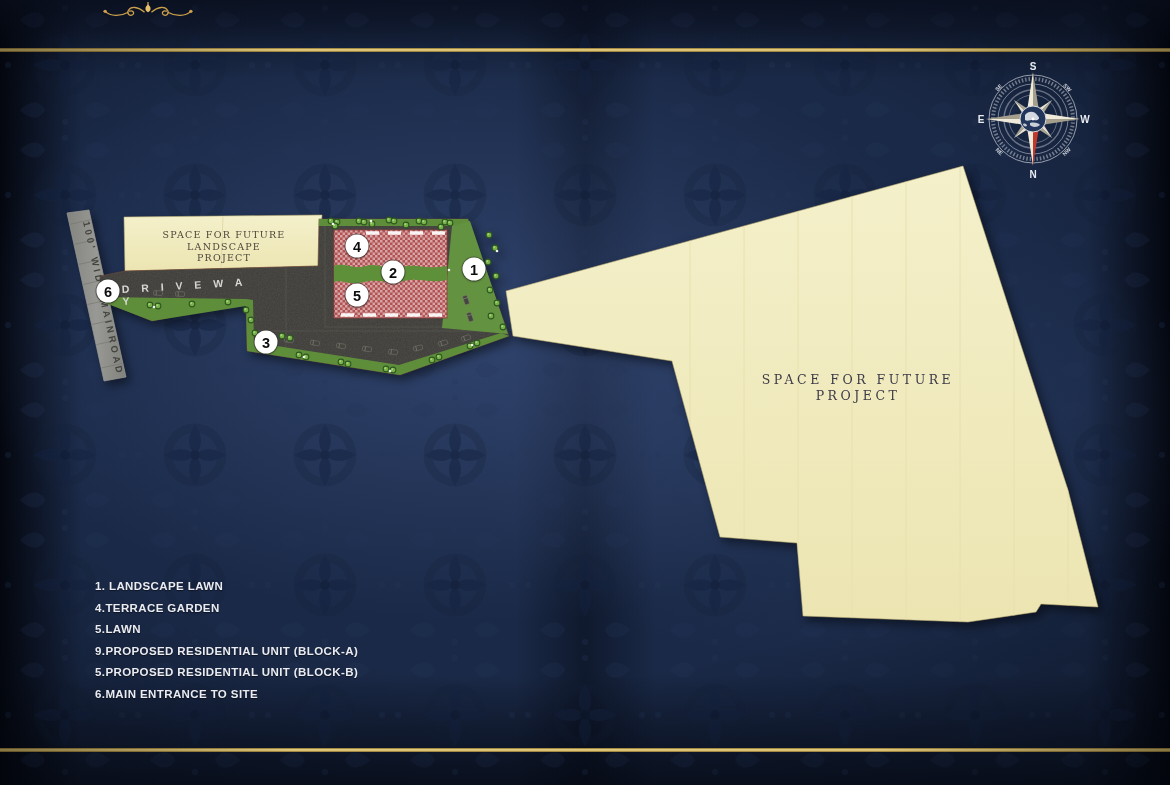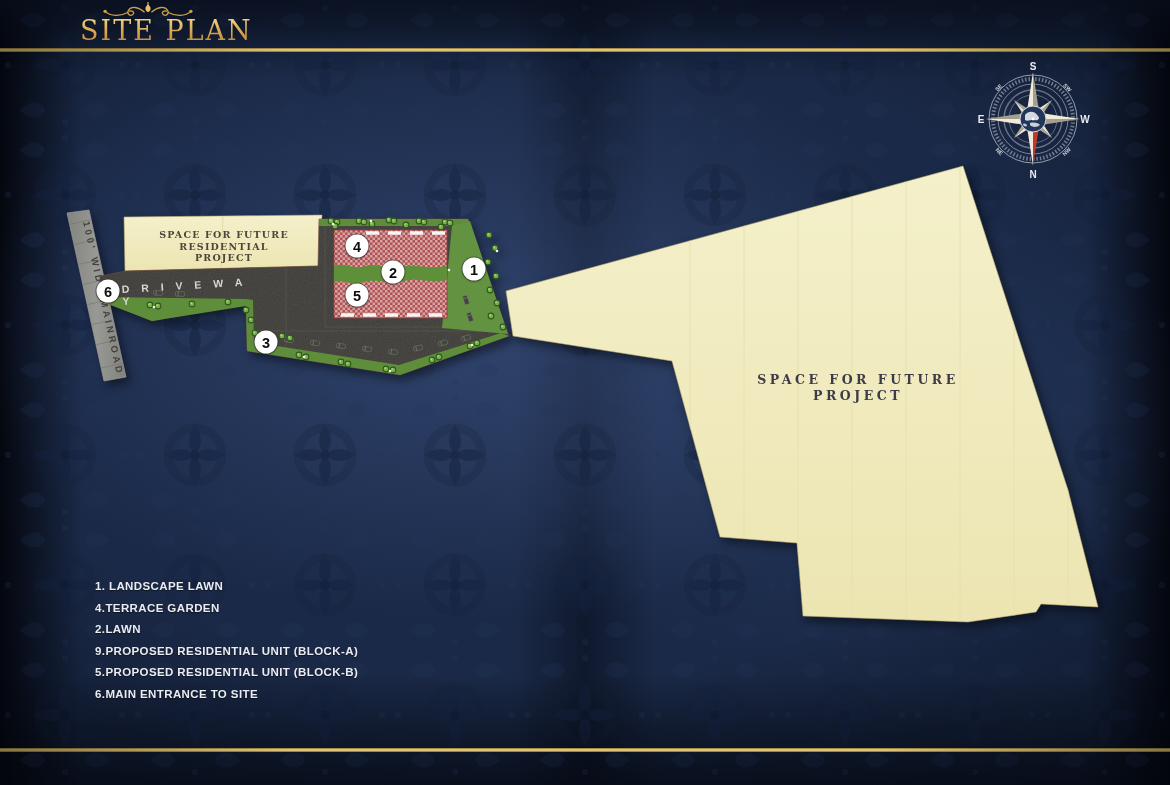--- a/index.html
+++ b/index.html
@@ -27,21 +27,21 @@
     background:linear-gradient(180deg,#f2d684 10%,#d8a44e 55%,#b9832f 100%);
     -webkit-background-clip:text;background-clip:text;color:transparent;
     text-shadow:0 1px 2px rgba(0,0,0,.0);}
   .gold-line{position:absolute;left:0;width:100%;height:4px;
     background-image:
       linear-gradient(90deg, rgba(30,24,8,.45) 0%, rgba(255,255,255,0) 25%, rgba(255,255,255,0) 75%, rgba(30,24,8,.45) 100%),
       linear-gradient(180deg,#8a6a28 0%,#f6e392 48%,#8a6a28 100%);}
   .gold-top{top:48px;} .gold-bottom{top:748px;}
   
   .maplabel{position:absolute;font-family:"DejaVu Serif",serif;color:#4d463c;
-    text-align:center;font-weight:bold;}
+    text-align:center;font-weight:normal;}
   .label-commercial{left:138px;top:229px;width:172px;font-size:9.5px;line-height:11.5px;letter-spacing:1.2px;}
   .label-residential{left:738px;top:372px;width:240px;font-size:12.5px;line-height:16px;letter-spacing:3.5px;color:#3d3b48;}
   .label-driveway{position:absolute;left:122px;top:279px;width:135px;transform:rotate(-3.5deg);
     font-size:10.5px;font-weight:bold;letter-spacing:4.5px;color:#d6d6d4;font-family:"Liberation Sans",sans-serif;}
   
   .marker{position:absolute;width:23px;height:23px;border-radius:50%;background:#fff;
     transform:translate(-50%,-50%);display:flex;align-items:center;justify-content:center;
     font-size:14.5px;font-weight:bold;color:#0d0d0d;
     box-shadow:0 0 0 1px rgba(55,55,55,.55), 0 1px 2px rgba(0,0,0,.45);}
   
@@ -456,61 +456,60 @@
         <circle cx="390" cy="371" r="1.3" fill="#f3f3ee"></circle>
         <circle cx="472" cy="345" r="1.3" fill="#f3f3ee"></circle>
         <circle cx="154" cy="307" r="1.3" fill="#f3f3ee"></circle>
       </g>
 
     <text transform="translate(83,222) rotate(77.5)" font-family="Liberation Sans, sans-serif" font-size="9.5" font-weight="bold" letter-spacing="3.2" fill="#43433f">100' WIDE MAINROAD</text>
   </svg>
 
   <div class="maplabel label-commercial">
     <div>SPACE FOR FUTURE</div>
-    <div>RESIDENTIAL</div>
+    <div>LANDSCAPE</div>
     <div>PROJECT</div>
   </div>
   <div class="maplabel label-residential">
     <div>SPACE FOR FUTURE</div>
     <div>PROJECT</div>
   </div>
   <div class="label-driveway">D R I V E   W A Y</div>
 
   <div id="markers">
       <div class="marker" style="left: 474px; top: 269px;">1</div>
       <div class="marker" style="left: 393px; top: 272px;">2</div>
       <div class="marker" style="left: 266px; top: 342px;">3</div>
       <div class="marker" style="left: 357px; top: 246px;">4</div>
       <div class="marker" style="left: 357px; top: 295px;">5</div>
       <div class="marker" style="left: 108px; top: 291px;">6</div>
     </div>
 
   <div class="legend" id="legend">
       <div class="legend-item">1. LANDSCAPE LAWN</div>
       <div class="legend-item">4.TERRACE GARDEN</div>
-      <div class="legend-item">2.LAWN</div>
+      <div class="legend-item">5.LAWN</div>
       <div class="legend-item">9.PROPOSED RESIDENTIAL UNIT (BLOCK-A)</div>
       <div class="legend-item">5.PROPOSED RESIDENTIAL UNIT (BLOCK-B)</div>
       <div class="legend-item">6.MAIN ENTRANCE TO SITE</div>
     </div>
 
   <div class="header"></div>
   <svg class="flourish" width="120" height="19" viewBox="0 0 140 22">
     <g stroke="#cda04b" stroke-width="1.5" fill="none">
       <path d="M66,13 C58,6 50,6 47,11 C45,15 49,18 52,16 C55,14 52,10 48,12"></path>
       <path d="M74,13 C82,6 90,6 93,11 C95,15 91,18 88,16 C85,14 88,10 92,12"></path>
       <path d="M47,13 C38,18 26,18 20,12"></path>
       <path d="M93,13 C102,18 114,18 120,12"></path>
       <path d="M70,1 L70,11"></path>
     </g>
     <circle cx="20" cy="12" r="2" fill="#cda04b"></circle>
     <circle cx="120" cy="12" r="2" fill="#cda04b"></circle>
     <path d="M70,4 C66,7 66,11 70,13 C74,11 74,7 70,4 Z" fill="#e6c06a"></path>
   </svg>
-  <div class="title">SITE PLAN</div>
   <div class="gold-line gold-top"></div>
   <div class="gold-line gold-bottom"></div>
 
   <svg class="compass" width="122" height="126" viewBox="-61 -62 122 126">
     <circle r="44" fill="none" stroke="#dfe2e8" stroke-width=".8" opacity=".8"></circle>
     <circle r="40" fill="none" stroke="#cdd2da" stroke-width="4" stroke-dasharray="1.5 1.9" opacity=".5"></circle>
     <circle r="35" fill="none" stroke="#dfe2e8" stroke-width=".7" opacity=".7"></circle>
     <circle r="29" fill="none" stroke="#dfe2e8" stroke-width="1.5" opacity=".4"></circle>
     <circle r="24" fill="none" stroke="#dfe2e8" stroke-width=".6" opacity=".6"></circle>
 

